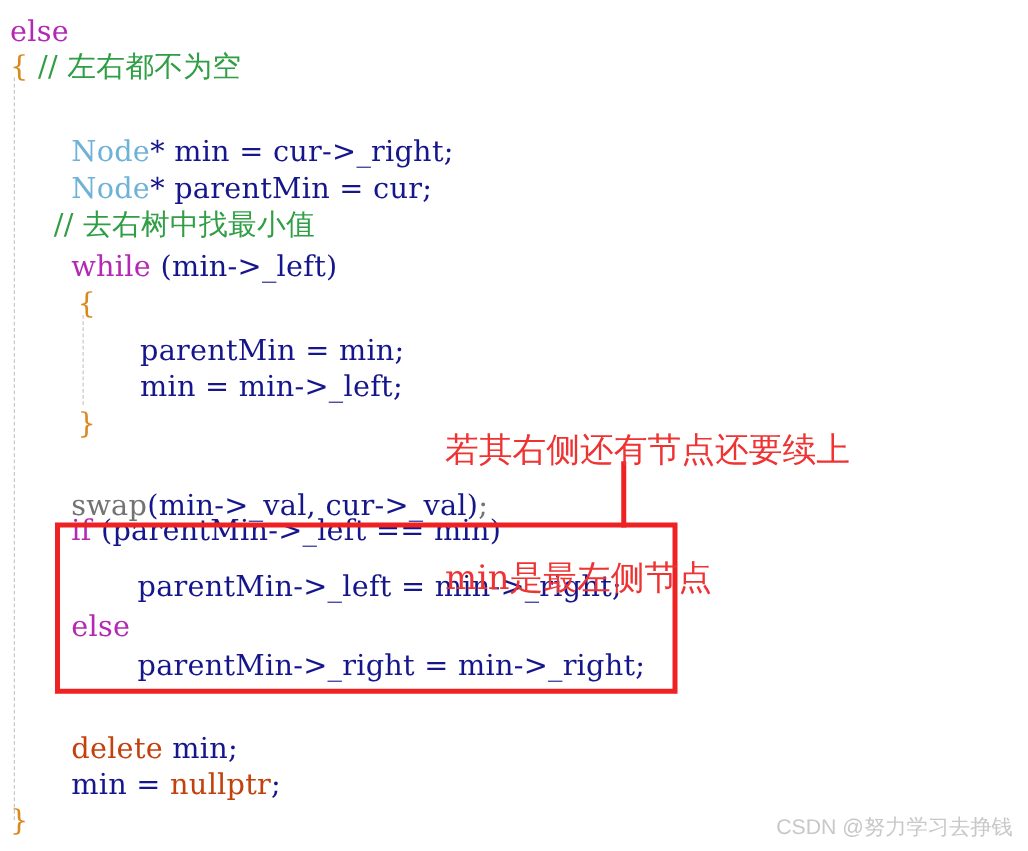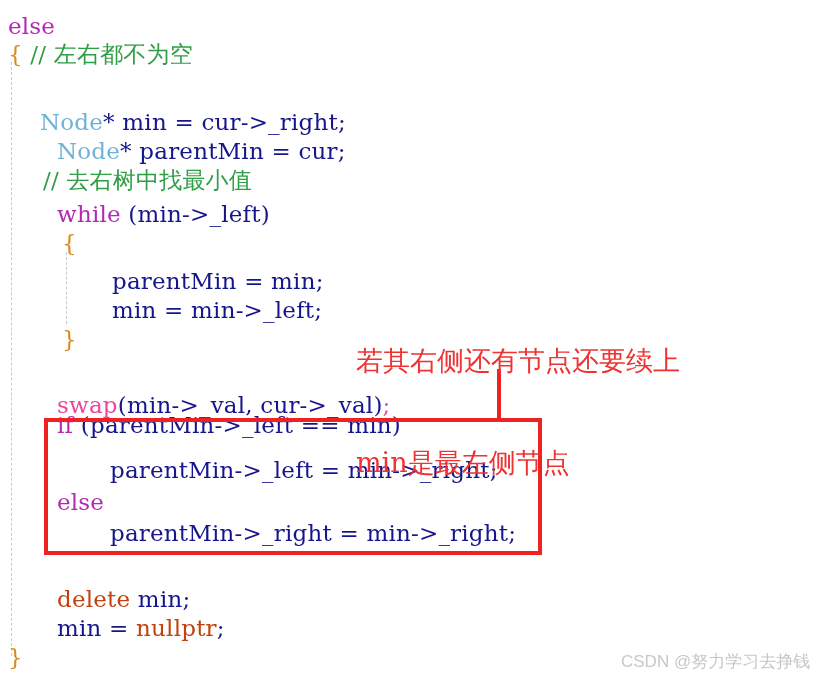--- a/index.html
+++ b/index.html
@@ -39,21 +39,21 @@
     line-height: 29px;
     letter-spacing: 0.2px;
     color: #16168c;
   }
 
   
   .k-keyword { color: #b429b4; }     
   .k-comment { color: #2f9e45; }     
   .k-type    { color: #6fb2d8; }     
   .k-plain   { color: #16168c; }     
-  .k-dark    { color: #ec4899; }     
+  .k-dark    { color: #737373; }     
   .k-blue    { color: #c2410c; }     
   .k-brace   { color: #d88a1e; }
 
   
   .indent-guide {
     position: absolute;
     width: 0;
     border-left: 1px dashed #c9c9c9;
   }
 
@@ -95,21 +95,21 @@
 <div id="stage">
 
   <div class="code-area">
 
     <div class="indent-guide" style="left: 11px; top: 62px; height: 594px;"></div>
     <div class="indent-guide" style="left: 66px; top: 252px; height: 72px;"></div>
 
     <div id="code-lines">
         <div class="code-line" style="left: 8px; top: 12px;"><span class="k-keyword">else</span></div>
         <div class="code-line" style="left: 8px; top: 40px;"><span class="k-brace">{ </span><span class="k-comment">// 左右都不为空</span></div>
-        <div class="code-line" style="left: 40px; top: 108px;"><span class="k-type">Node</span><span class="k-plain">* min = cur-&gt;_right;</span></div>
+        <div class="code-line" style="left: 57px; top: 108px;"><span class="k-type">Node</span><span class="k-plain">* min = cur-&gt;_right;</span></div>
         <div class="code-line" style="left: 57px; top: 137px;"><span class="k-type">Node</span><span class="k-plain">* parentMin = cur;</span></div>
         <div class="code-line" style="left: 43px; top: 166px;"><span class="k-comment">// 去右树中找最小值</span></div>
         <div class="code-line" style="left: 57px; top: 200px;"><span class="k-keyword">while</span><span class="k-plain"> (min-&gt;_left)</span></div>
         <div class="code-line" style="left: 62px; top: 229px;"><span class="k-brace">{</span></div>
         <div class="code-line" style="left: 112px; top: 267px;"><span class="k-plain">parentMin = min;</span></div>
         <div class="code-line" style="left: 112px; top: 296px;"><span class="k-plain">min = min-&gt;_left;</span></div>
         <div class="code-line" style="left: 62px; top: 325px;"><span class="k-brace">}</span></div>
         <div class="code-line" style="left: 57px; top: 391px;"><span class="k-dark">swap</span><span class="k-plain">(min-&gt;_val, cur-&gt;_val)</span><span class="k-dark">;</span></div>
         <div class="code-line" style="left: 57px; top: 411px;"><span class="k-keyword">if</span><span class="k-plain"> (parentMin-&gt;_left == min)</span></div>
         <div class="code-line" style="left: 110px; top: 456px;"><span class="k-plain">parentMin-&gt;_left = min-&gt;_right;</span></div>

